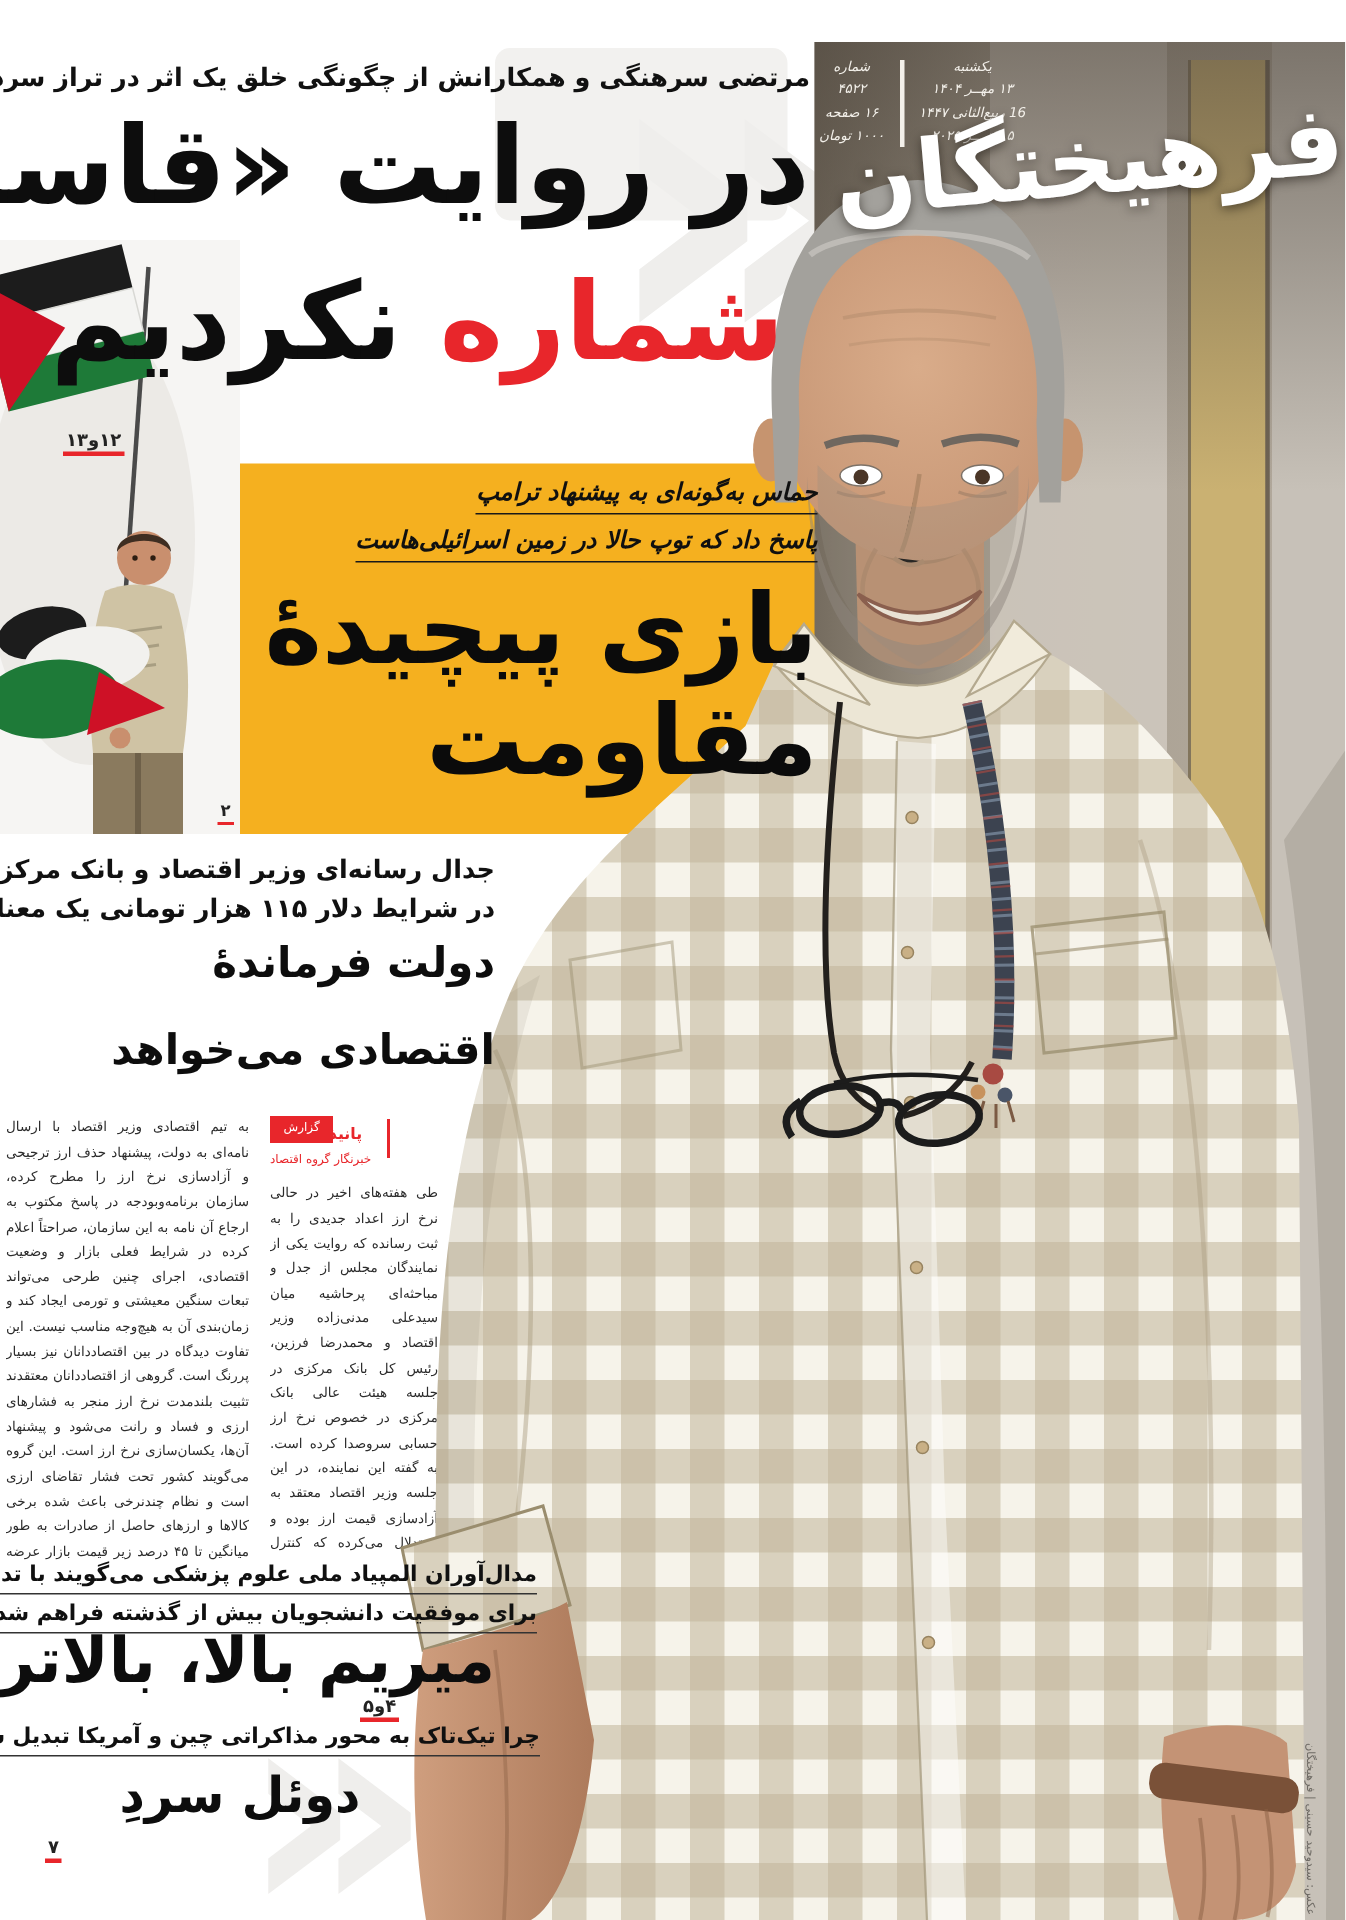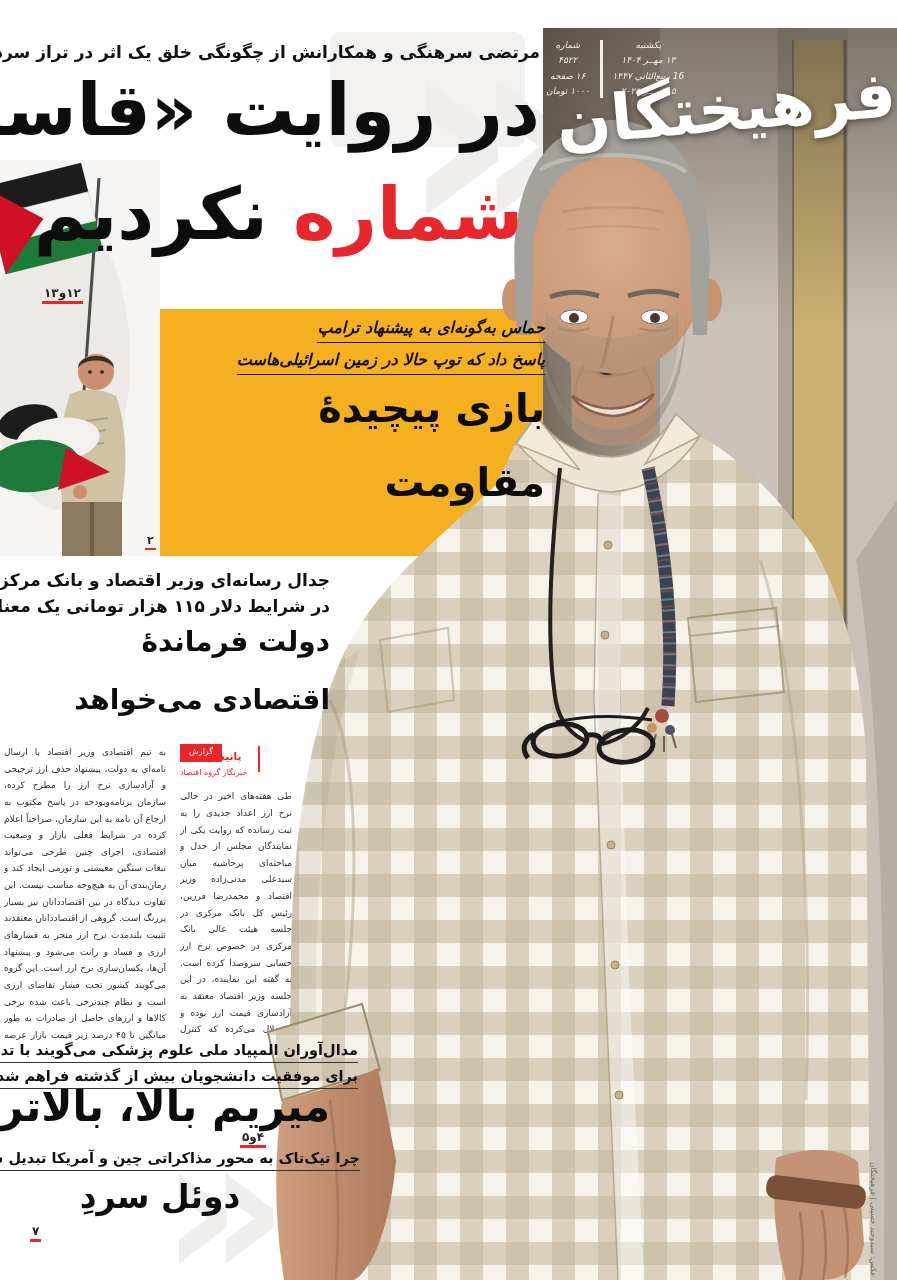--- a/index.html
+++ b/index.html
@@ -24,21 +24,21 @@
 
   
   .kicker{font-weight:bold;font-size:17px;color:#111;}
   .h1line{font-weight:bold;font-size:72px;letter-spacing:-2px;line-height:1.0;color:#0d0d0d;z-index:3;}
   .h1line .red{color:var(--red);}
   .pref{font-size:12px;font-weight:bold;color:#222;border-bottom:3px solid var(--red);padding:0 2px 1px 2px;z-index:3;}
 
   
   .ybox{background:var(--yellow);z-index:1;}
   .ykicker{font-weight:bold;font-size:16px;color:#101010;border-bottom:1.5px solid #191919;padding-bottom:5px;z-index:3;font-style:italic;}
-  .yh{font-weight:bold;font-size:40px;letter-spacing:-1px;line-height:1;color:#0b0b0b;z-index:3;}
+  .yh{font-weight:bold;font-size:65px;letter-spacing:-1px;line-height:1;color:#0b0b0b;z-index:3;}
 
   
   .eh{font-weight:bold;font-size:28px;letter-spacing:-1px;line-height:1;color:#0d0d0d;z-index:3;}
 
   .bodycol{font-size:9px;line-height:1.85;text-align:justify;color:#2c2c2c;overflow:hidden;z-index:1;}
   .bodycol p{margin-bottom:6px;}
   .byline{position:relative;border-right:0;margin-bottom:7px;padding-top:2px;}
   .byline .tab{position:absolute;left:0;top:0;background:var(--red);color:#fff;font-size:8px;padding:1px 9px 2px 9px;}
   .byline .nm{display:block;text-align:left;color:var(--red);font-weight:bold;font-size:10.5px;margin-top:1px;}
   .byline .rl{display:block;text-align:left;color:var(--red);font-size:8px;}

